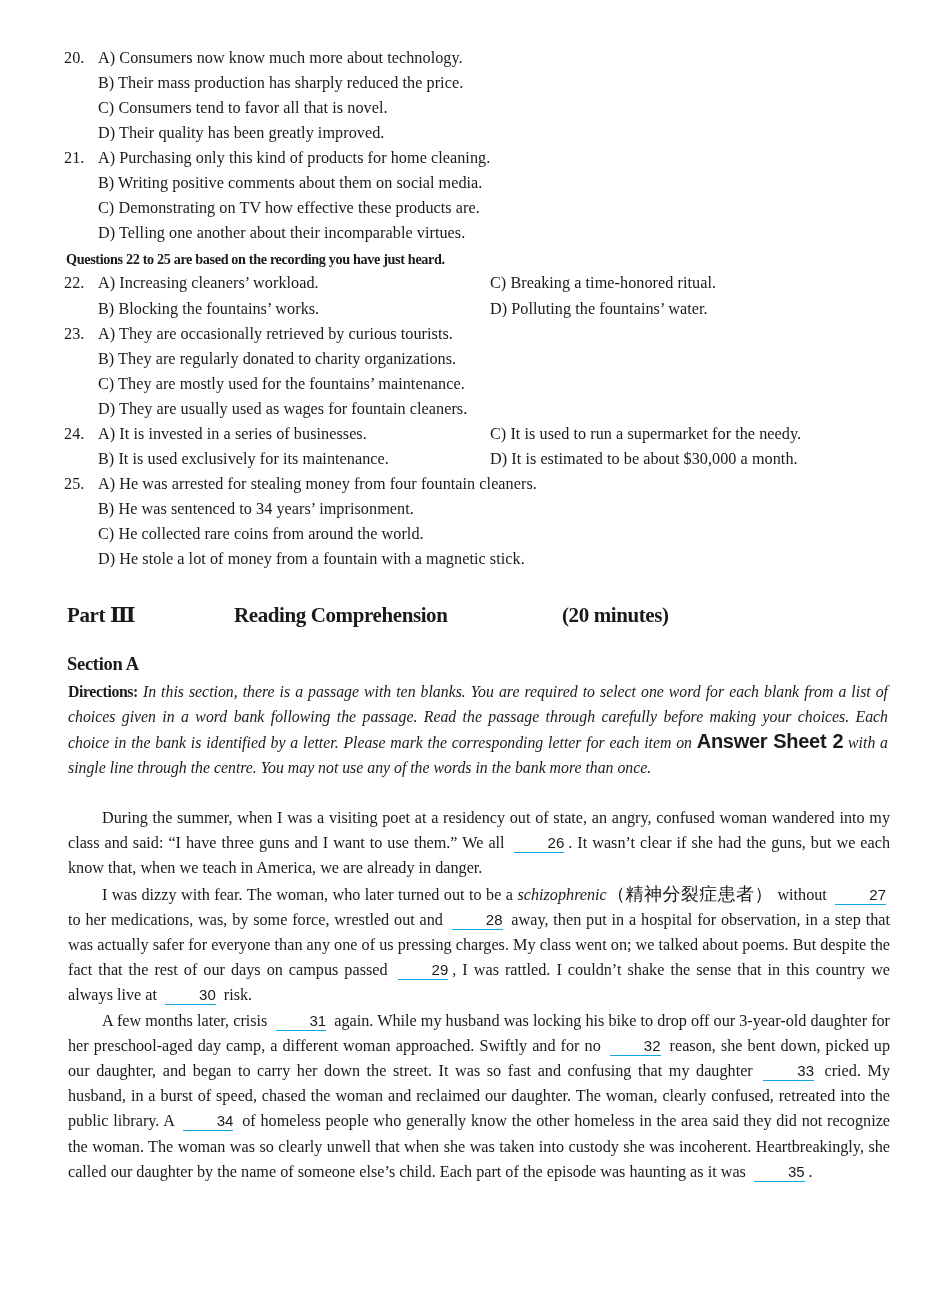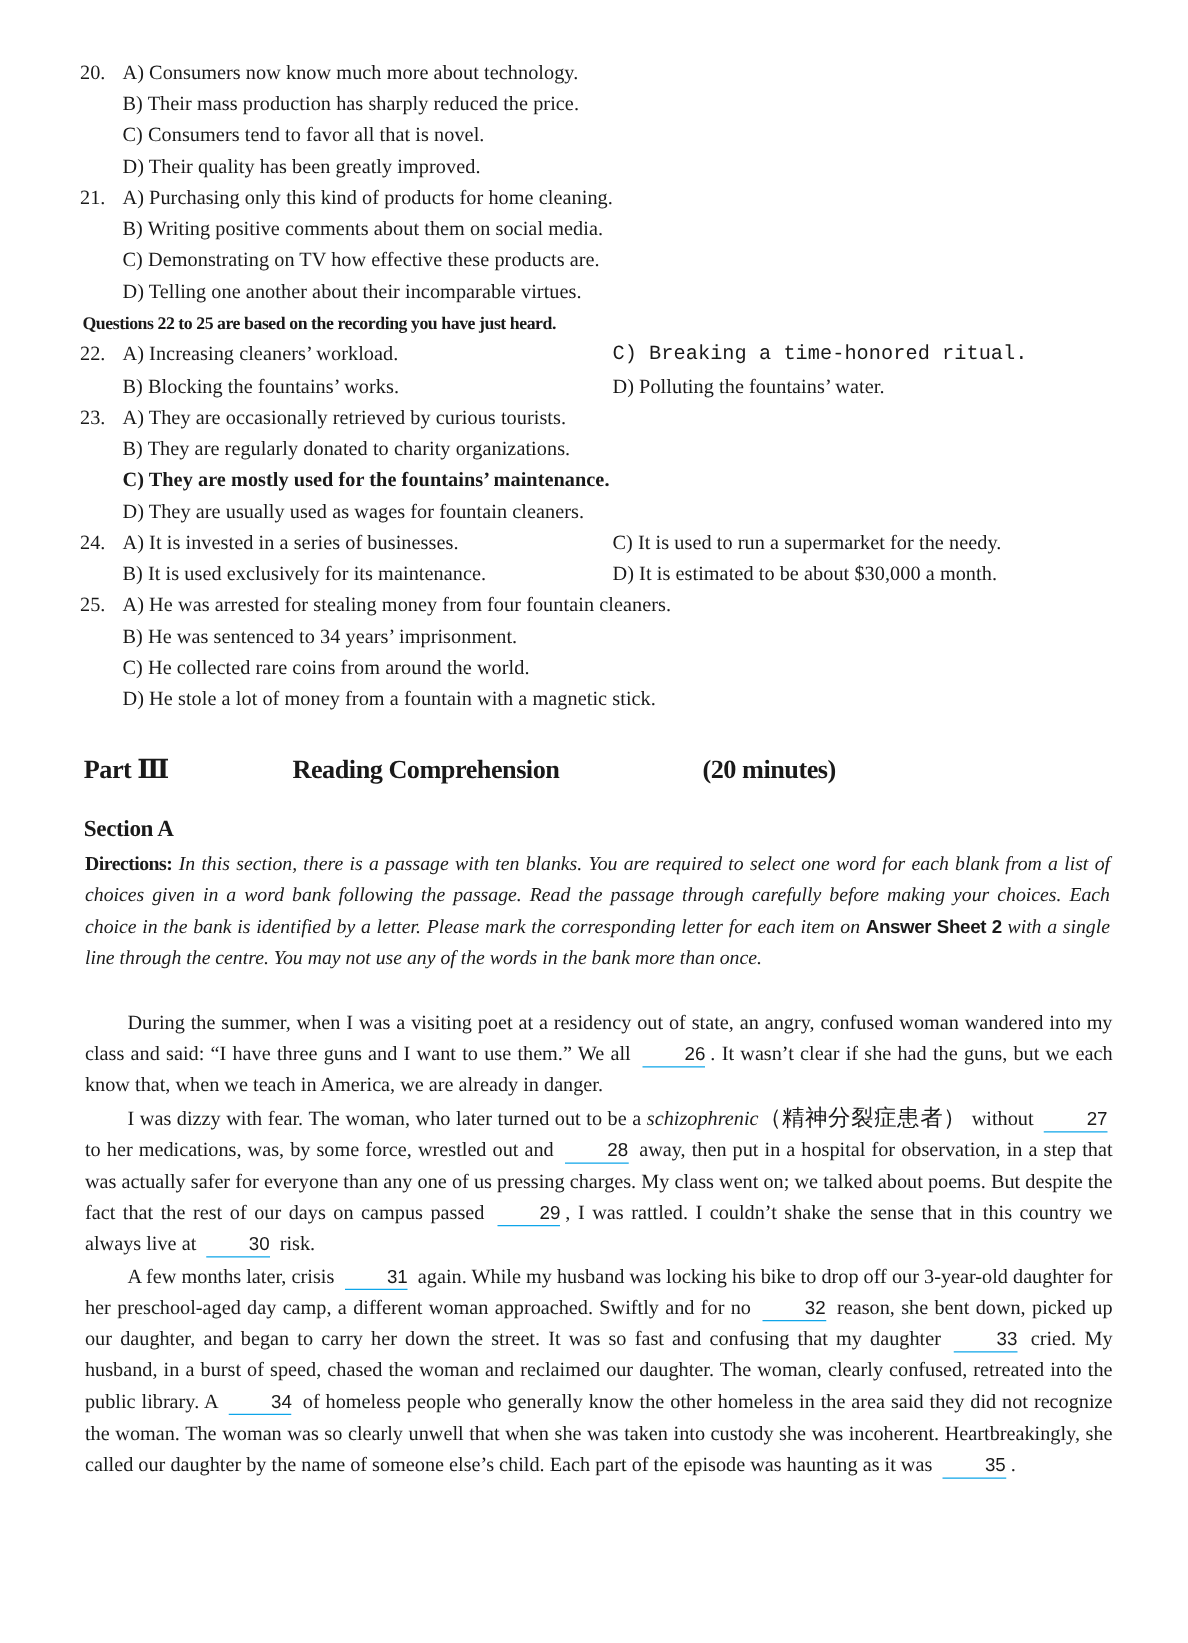--- a/index.html
+++ b/index.html
@@ -46,21 +46,21 @@
   .directions {
     position: absolute;
     left: 68px;
     width: 820px;
     font-size: 15.8px;
     line-height: 25px;
     font-style: italic;
     text-align: justify;
   }
   .directions .label { font-style: normal; font-weight: bold; letter-spacing: -0.4px; }
-  .directions .sheet { font-style: normal; font-weight: bold; font-family: "Liberation Sans", "DejaVu Sans", sans-serif; font-size: 15px; letter-spacing: -0.3px; }
+  .directions .sheet { font-style: normal; font-weight: bold; font-family: "Liberation Sans", "DejaVu Sans", sans-serif; font-size: 20px; letter-spacing: -0.3px; }
   .passage {
     position: absolute;
     left: 68px;
     width: 822px;
     font-size: 16.2px;
     line-height: 25.2px;
     text-align: justify;
   }
   .passage p { text-indent: 34px; }
   .blank {
@@ -105,37 +105,37 @@
   </div>
   <div class="line" style="left:98px; top:223px;">
     <span>D)</span> <span>Telling one another about their incomparable virtues.</span>
   </div>
 
   <div class="bold-note" style="left:66px; top:249px;">Questions 22 to 25 are based on the recording you have just heard.</div>
 
   <div class="line" style="left:64px; top:273px;">
     <span class="qnum">22.</span><span>A)</span> <span>Increasing cleaners’ workload.</span>
   </div>
-  <div class="line" style="left:490px; top:273px;font-family:Liberation Mono, monospace;">
+  <div class="line" style="left:490px; top:273px;">
     <span>C)</span> <span>Breaking a time-honored ritual.</span>
   </div>
   <div class="line" style="left:98px; top:299px;">
     <span>B)</span> <span>Blocking the fountains’ works.</span>
   </div>
   <div class="line" style="left:490px; top:299px;">
     <span>D)</span> <span>Polluting the fountains’ water.</span>
   </div>
 
   <div class="line" style="left:64px; top:324px;">
     <span class="qnum">23.</span><span>A)</span> <span>They are occasionally retrieved by curious tourists.</span>
   </div>
   <div class="line" style="left:98px; top:349px;">
     <span>B)</span> <span>They are regularly donated to charity organizations.</span>
   </div>
-  <div class="line" style="left:98px; top:374px;font-weight:bold;">
+  <div class="line" style="left:98px; top:374px;">
     <span>C)</span> <span>They are mostly used for the fountains’ maintenance.</span>
   </div>
   <div class="line" style="left:98px; top:399px;">
     <span>D)</span> <span>They are usually used as wages for fountain cleaners.</span>
   </div>
 
   <div class="line" style="left:64px; top:424px;">
     <span class="qnum">24.</span><span>A)</span> <span>It is invested in a series of businesses.</span>
   </div>
   <div class="line" style="left:490px; top:424px;">

